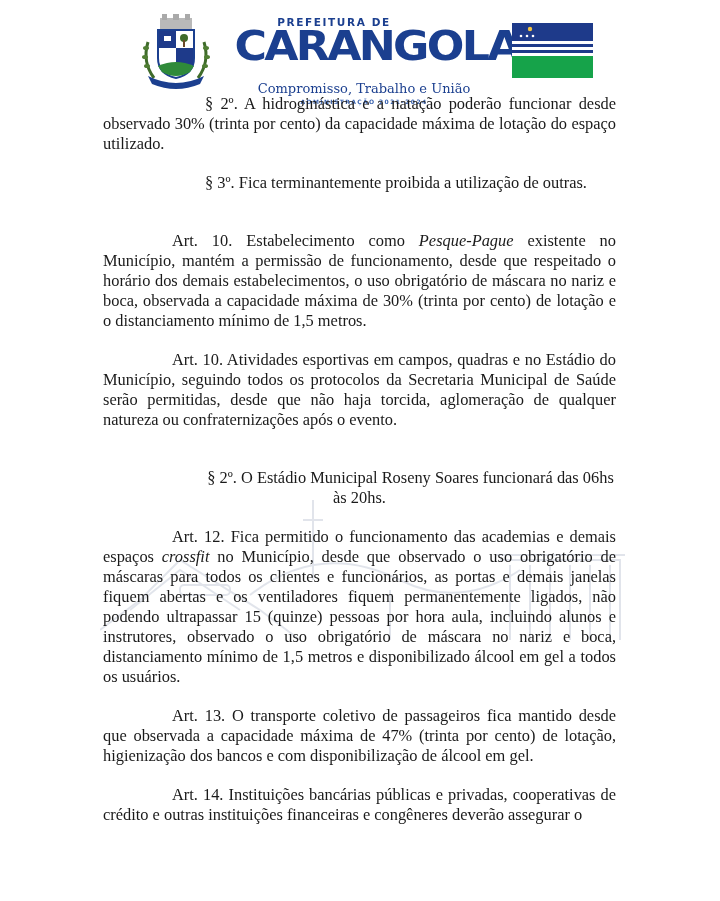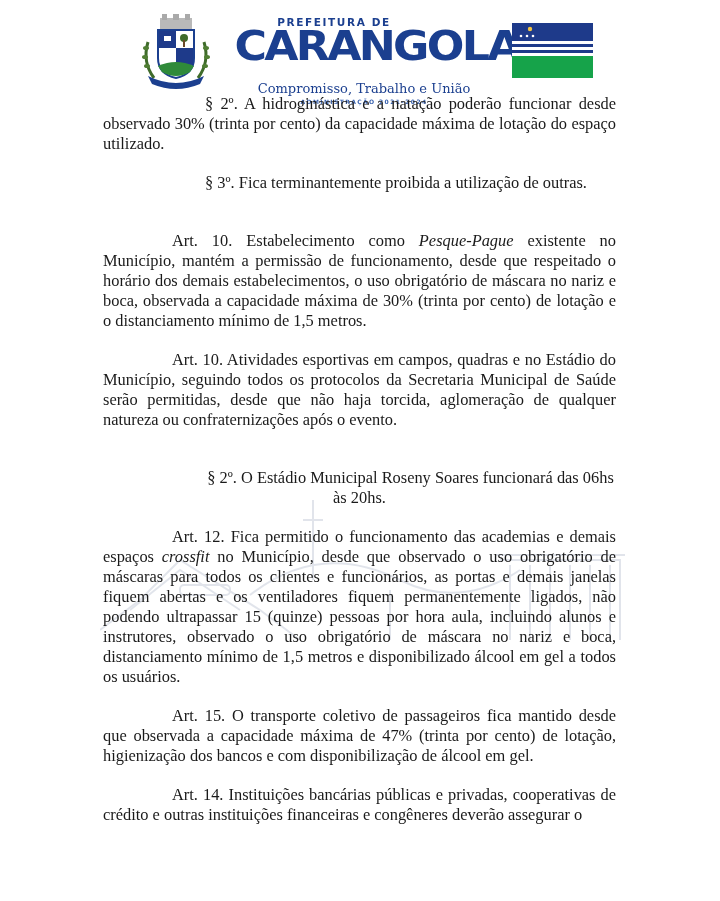--- a/index.html
+++ b/index.html
@@ -127,16 +127,16 @@
   <div class="gap"></div>
   <p class="para indent-art"><b>Art. 10.</b><span> Estabelecimento como </span><i>Pesque-Pague</i><span> existente no Município, mantém a permissão de funcionamento, desde que respeitado o horário dos demais estabelecimentos, o uso obrigatório de máscara no nariz e boca, observada a capacidade máxima de 30% (trinta por cento) de lotação e o distanciamento mínimo de 1,5 metros.</span></p>
   <div class="gap"></div>
   <p class="para indent-art"><b>Art. 10.</b><span> Atividades esportivas em campos, quadras e no Estádio do Município, seguindo todos os protocolos da Secretaria Municipal de Saúde serão permitidas, desde que não haja torcida, aglomeração de qualquer natureza ou confraternizações após o evento.</span></p>
   <div class="gap"></div>
   <div class="gap"></div>
   <p class="para indent" style="text-align:center;"><span>§ 2º.</span><span> O Estádio Municipal Roseny Soares funcionará das 06hs às 20hs.</span></p>
   <div class="gap"></div>
   <p class="para indent-art"><b>Art. 12.</b><span> Fica permitido o funcionamento das academias e demais espaços </span><i>crossfit</i><span> no Município, desde que observado o uso obrigatório de máscaras para todos os clientes e funcionários, as portas e demais janelas fiquem abertas e os ventiladores fiquem permanentemente ligados, não podendo ultrapassar 15 (quinze) pessoas por hora aula, incluindo alunos e instrutores, observado o uso obrigatório de máscara no nariz e boca, distanciamento mínimo de 1,5 metros e disponibilizado álcool em gel a todos os usuários.</span></p>
   <div class="gap"></div>
-  <p class="para indent-art"><b>Art. 15.</b><span> O transporte coletivo de passageiros fica mantido desde que observada a capacidade máxima de 47% (trinta por cento) de lotação, higienização dos bancos e com disponibilização de álcool em gel.</span></p>
+  <p class="para indent-art"><b>Art. 13.</b><span> O transporte coletivo de passageiros fica mantido desde que observada a capacidade máxima de 47% (trinta por cento) de lotação, higienização dos bancos e com disponibilização de álcool em gel.</span></p>
   <div class="gap"></div>
   <p class="para indent-art"><b>Art. 14.</b><span> Instituições bancárias públicas e privadas, cooperativas de crédito e outras instituições financeiras e congêneres deverão assegurar o</span></p>
 </div>
 
 </body></html>

